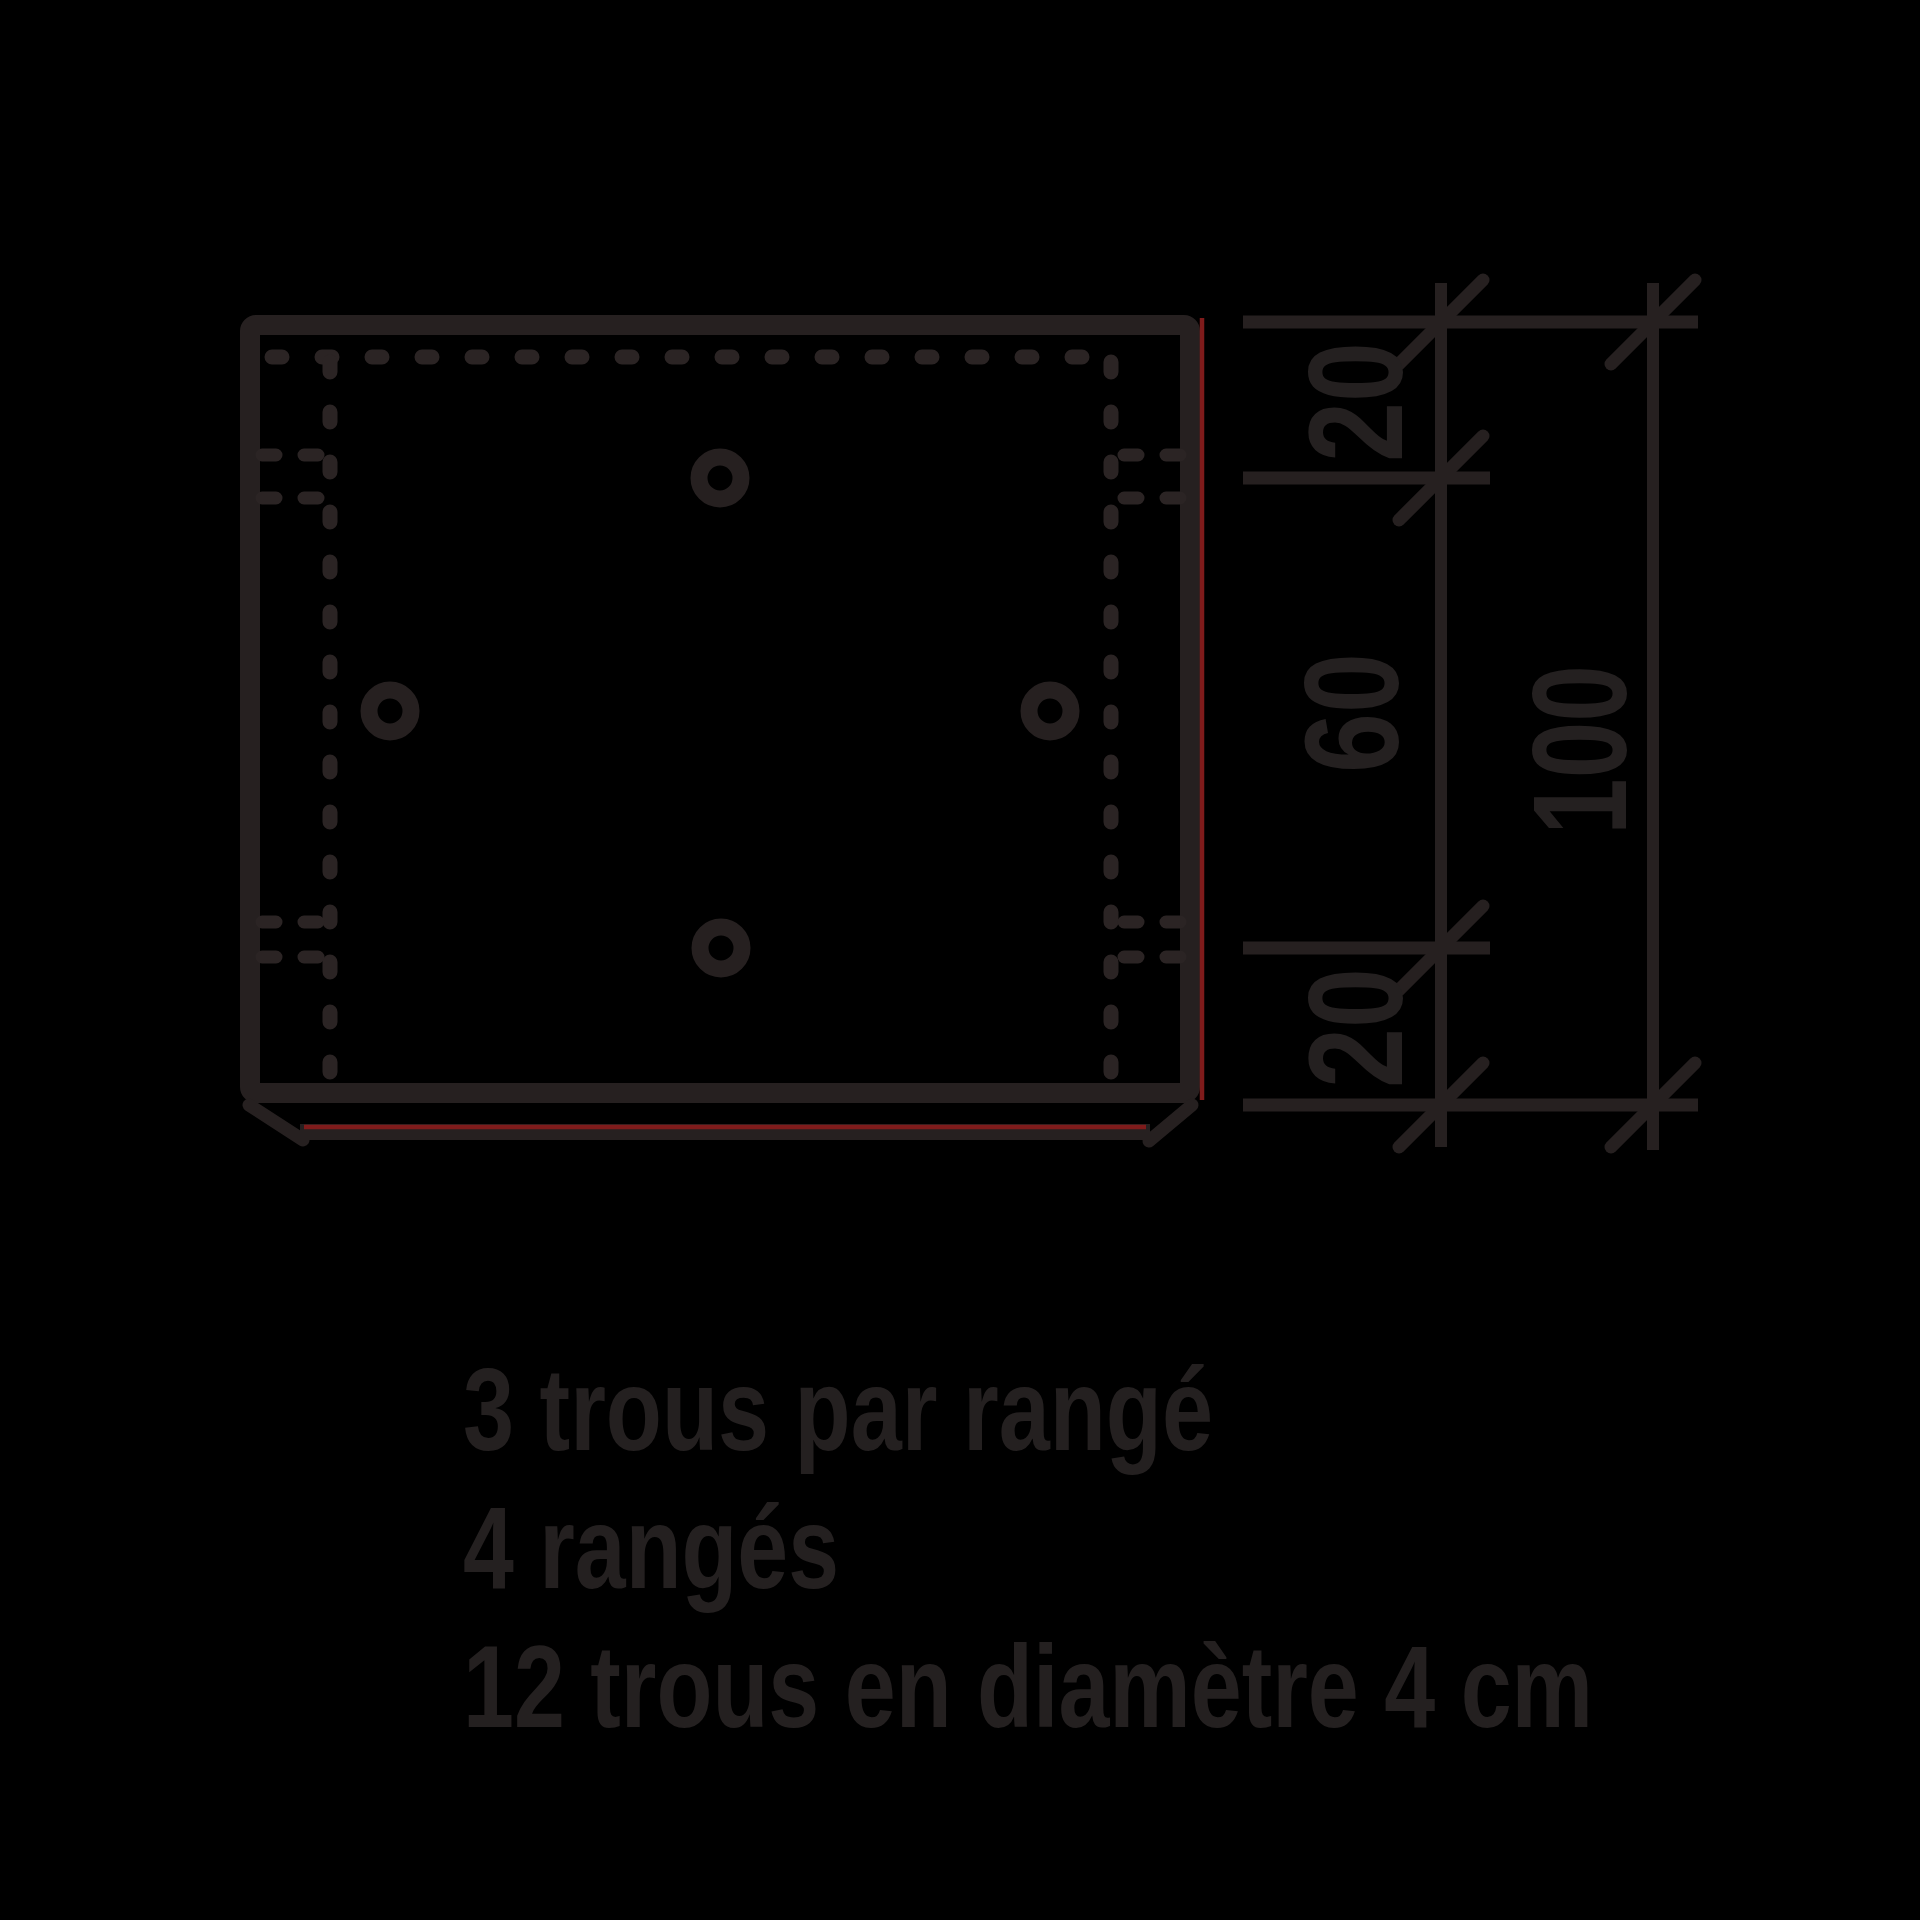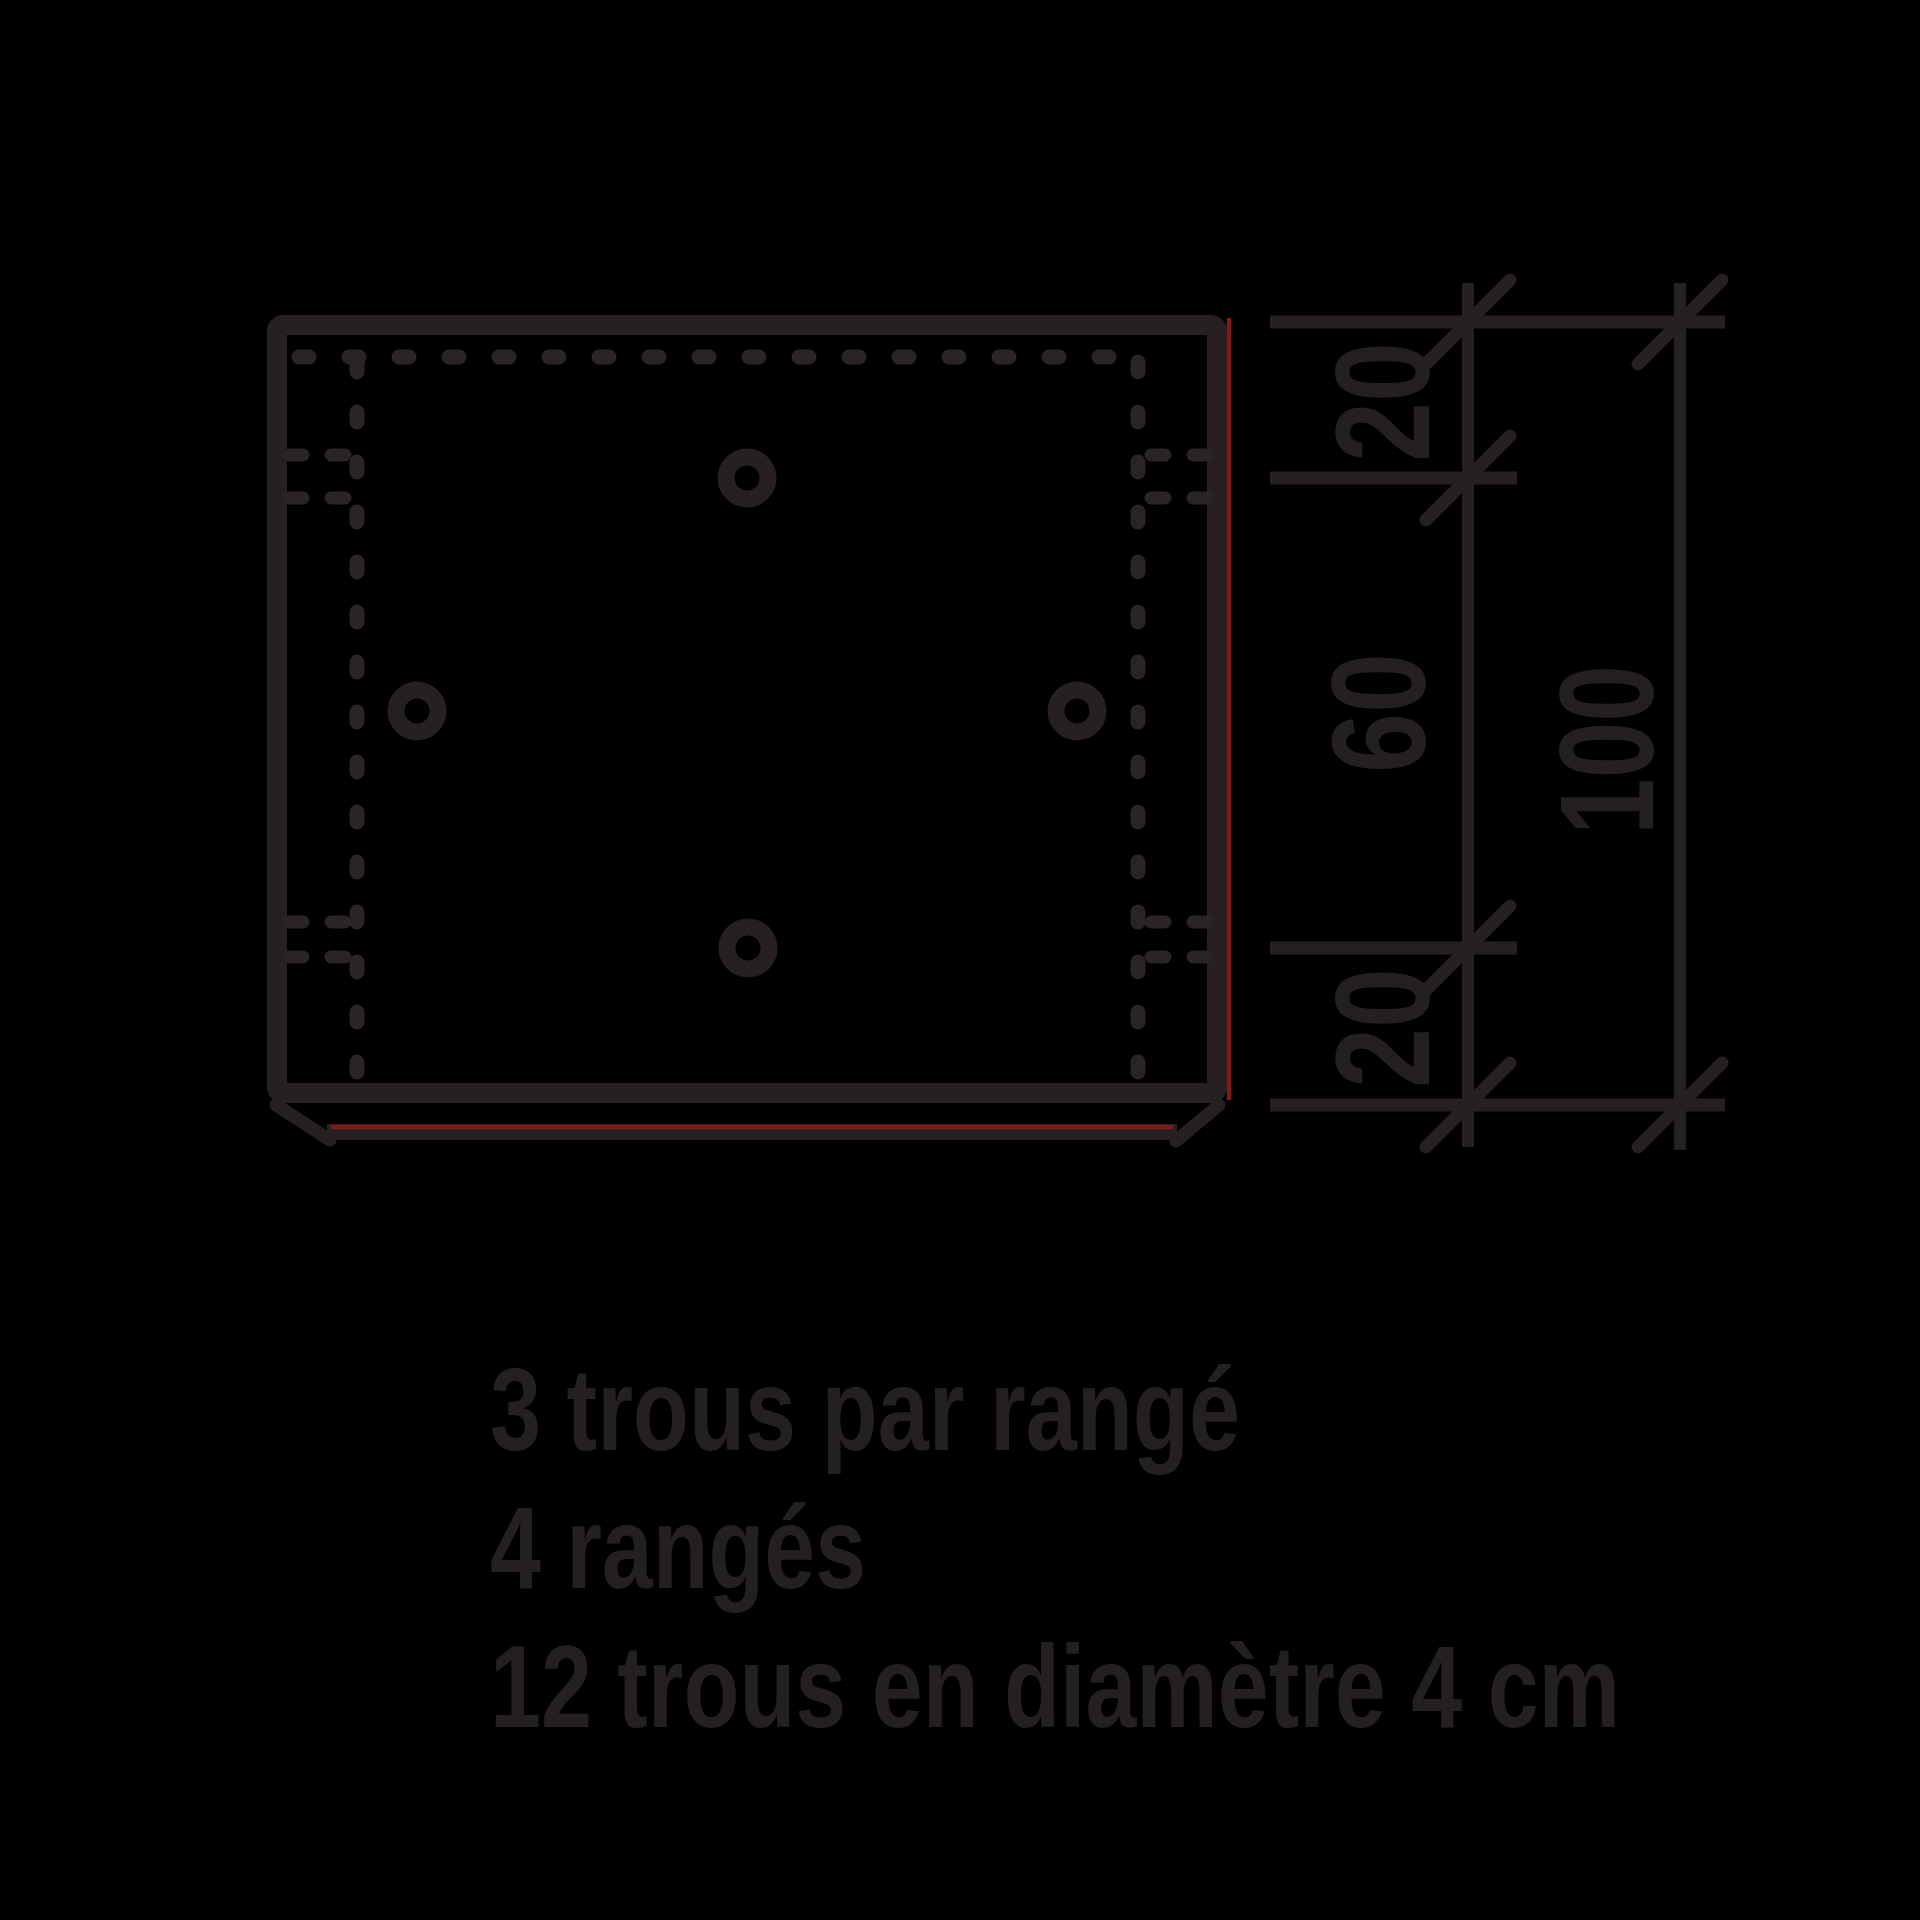--- a/index.html
+++ b/index.html
@@ -8,21 +8,20 @@
     --ink-soft:#2b2424;
     --ink-text:#242020;
     --red-accent:#7f1b1b;
   }
   html,body{margin:0;padding:0;background:var(--background);}
   .canvas{
     position:relative;
     width:1757px;height:1920px;
     background:var(--background);
     overflow:hidden;
-    margin-left:27px;
   }
   svg{display:block;}
   .edge{stroke:var(--ink);fill:none;stroke-width:20px;}
   .thin{stroke:var(--ink);fill:none;stroke-width:13px;}
   .dimline{stroke:var(--ink);fill:none;stroke-width:12px;}
   .tick{stroke:var(--ink);fill:none;stroke-width:13px;stroke-linecap:round;}
   .dash-long{stroke:var(--ink-soft);fill:none;stroke-width:15px;stroke-linecap:round;stroke-dasharray:10 40;}
   .dash-short{stroke:var(--ink-soft);fill:none;stroke-width:13px;stroke-linecap:round;stroke-dasharray:14 28;}
   .hole{stroke:var(--ink);fill:none;stroke-width:17px;}
   .baseline{stroke:var(--ink);fill:none;stroke-width:16px;}

